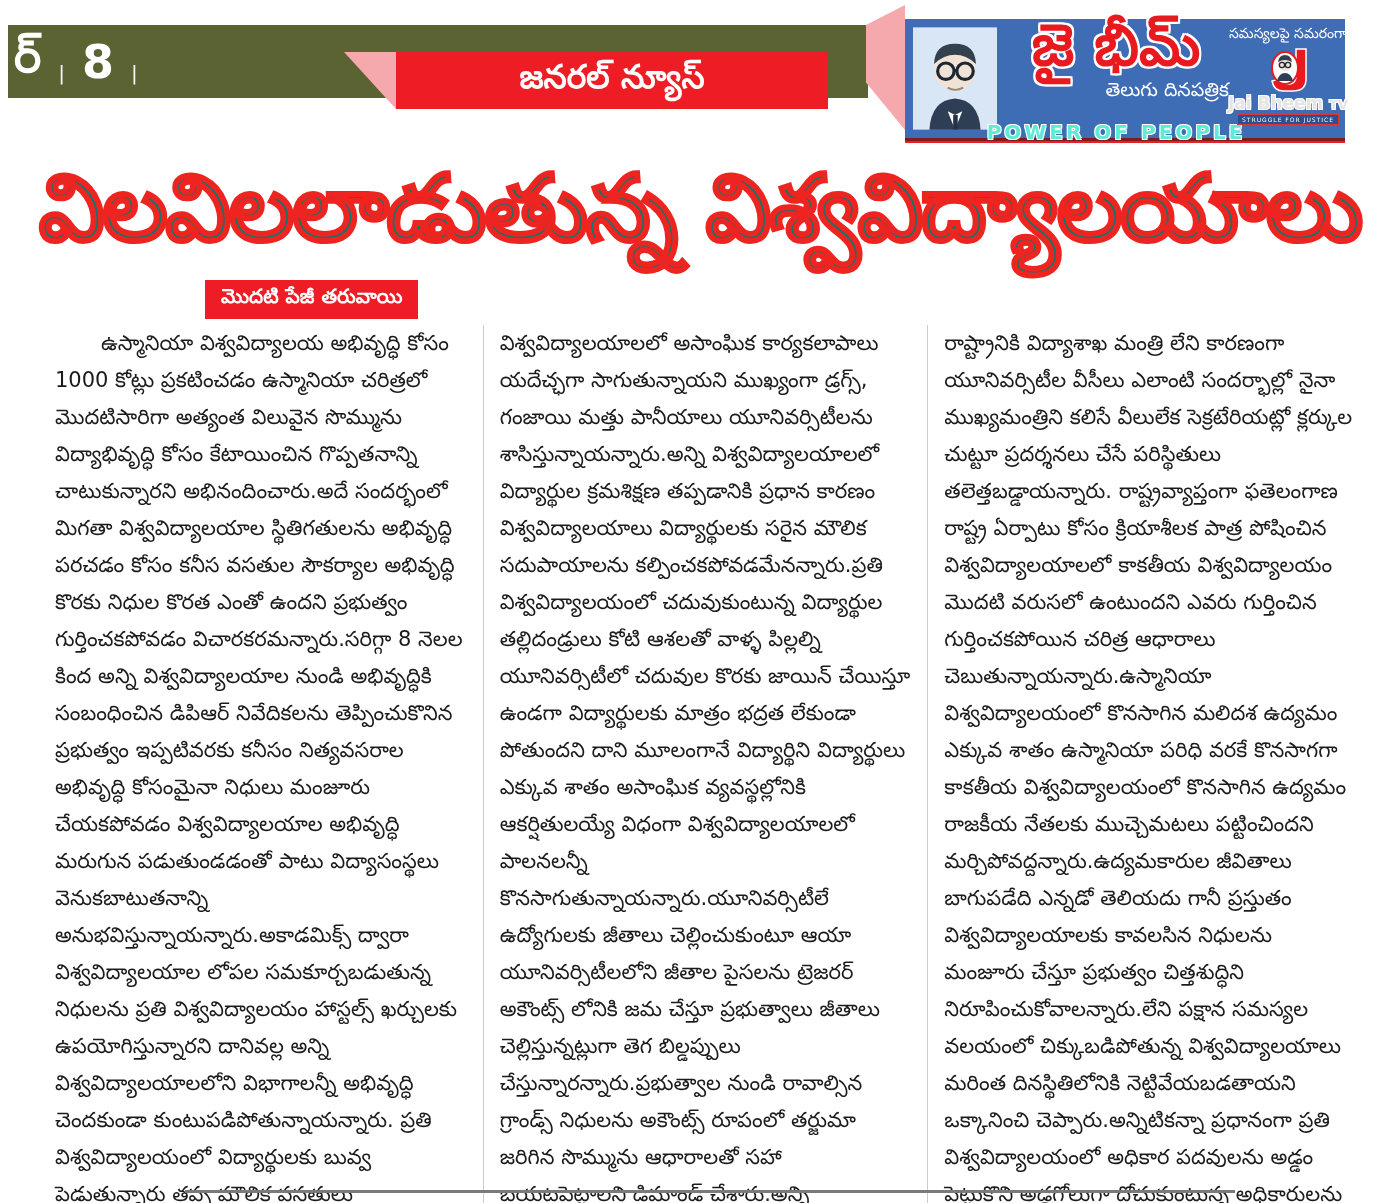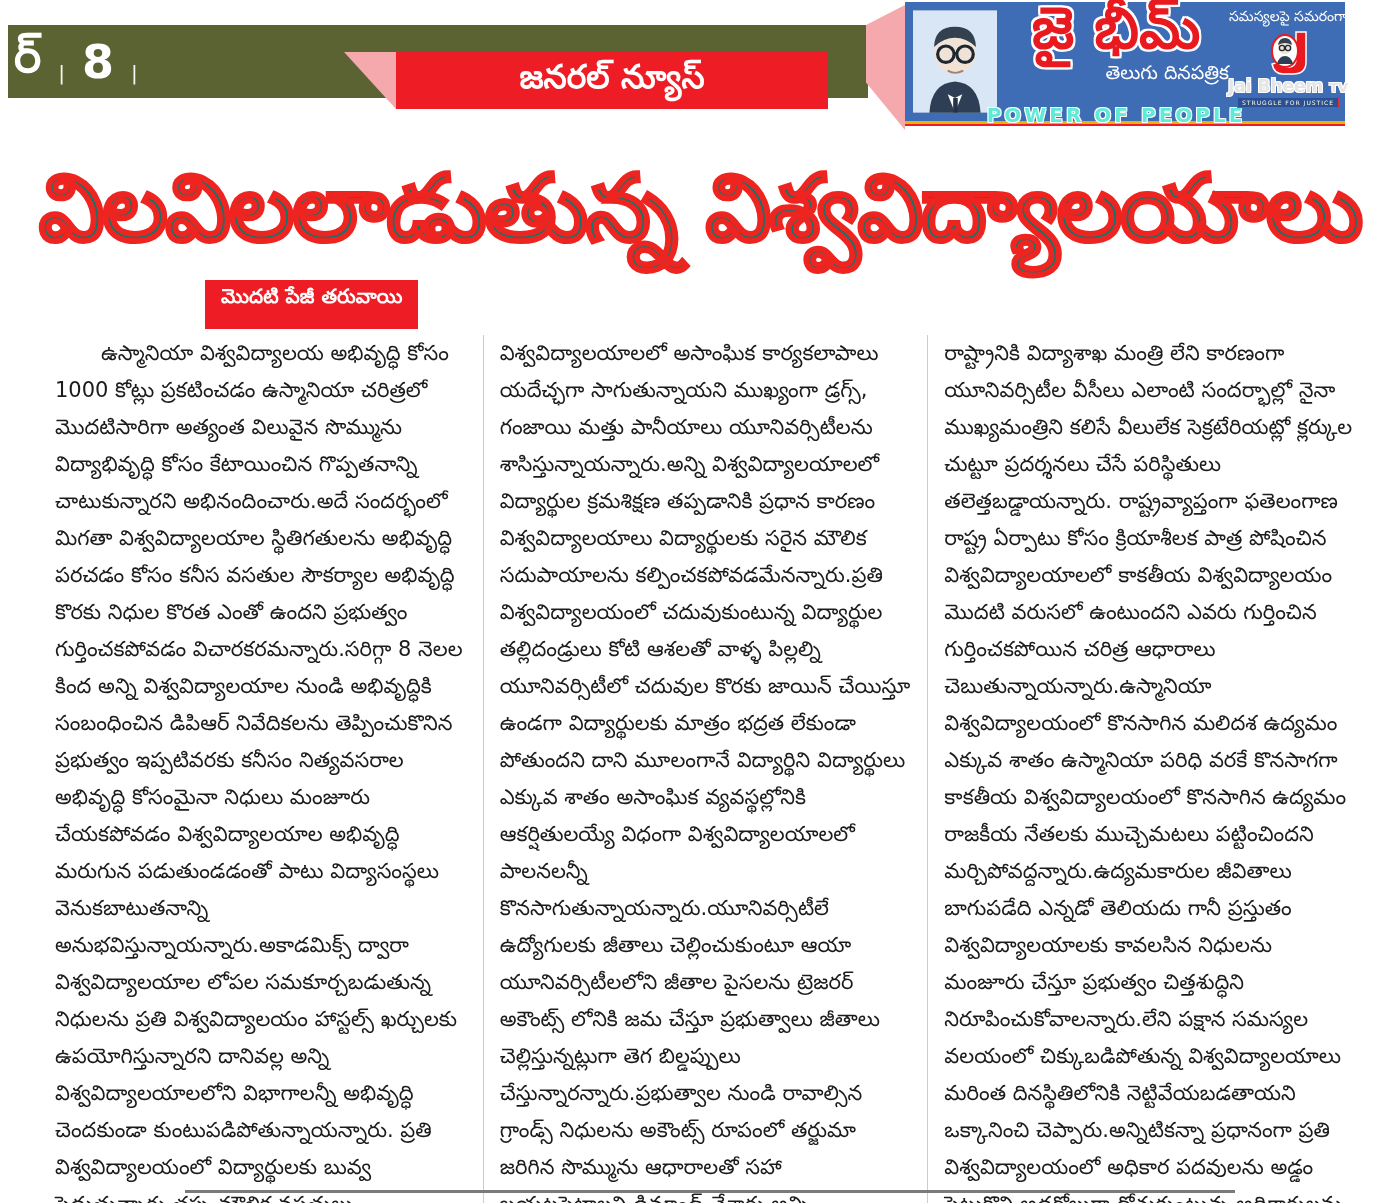--- a/index.html
+++ b/index.html
@@ -36,24 +36,24 @@
     font-size:33px;font-weight:bold;
   }
   .pink-chev{
     position:absolute;left:866px;top:5px;width:39px;height:125px;
     background:#f6a9ac;
     clip-path:polygon(100% 0,0 16%,0 62%,100% 100%);
   }
 
   
   .masthead{
-    position:absolute;left:905px;top:2px;width:440px;height:122px;
+    position:absolute;left:905px;top:19px;width:440px;height:122px;
     background:#3e6cb5;
     display:flex;
-    border-bottom:3px solid #eab308;
+    border-bottom:3px solid #7f1d1d;
   }
   .masthead::after{
     content:"";position:absolute;left:0;right:0;bottom:-5px;height:2px;background:#ee1c24;
   }
   .portrait{width:92px;height:100%;padding:4px 0 4px 8px;flex:none;}
   .portrait svg{width:100%;height:100%;display:block;}
   .mast-center{
     flex:1;display:flex;flex-direction:column;align-items:center;justify-content:center;
     padding-top:2px;min-width:0;
   }
@@ -94,21 +94,21 @@
     color:#0f766e;
     font-size:92px;font-weight:bold;line-height:125px;
     letter-spacing:-2px;
     -webkit-text-stroke:3px #ee2420;
     white-space:nowrap;
   }
   .cont-badge{
     display:inline-block;margin-left:205px;margin-top:2px;
     background:#ee1c24;color:#ffffff;
     font-size:20px;font-weight:bold;
-    padding:4px 16px 16px 16px;
+    padding:4px 16px 6px 16px;
   }
 
   
   .columns{
     display:flex;align-items:flex-start;
     padding:6px 28px 0 55px;
   }
   .col{
     flex:1;
     font-size:21px;line-height:37px;color:#1b1b1b;

